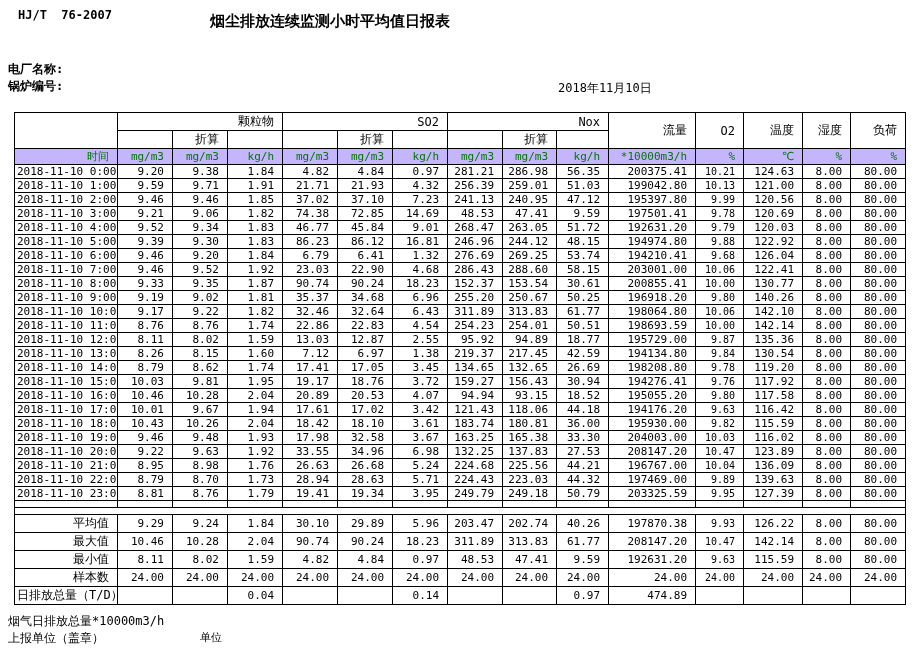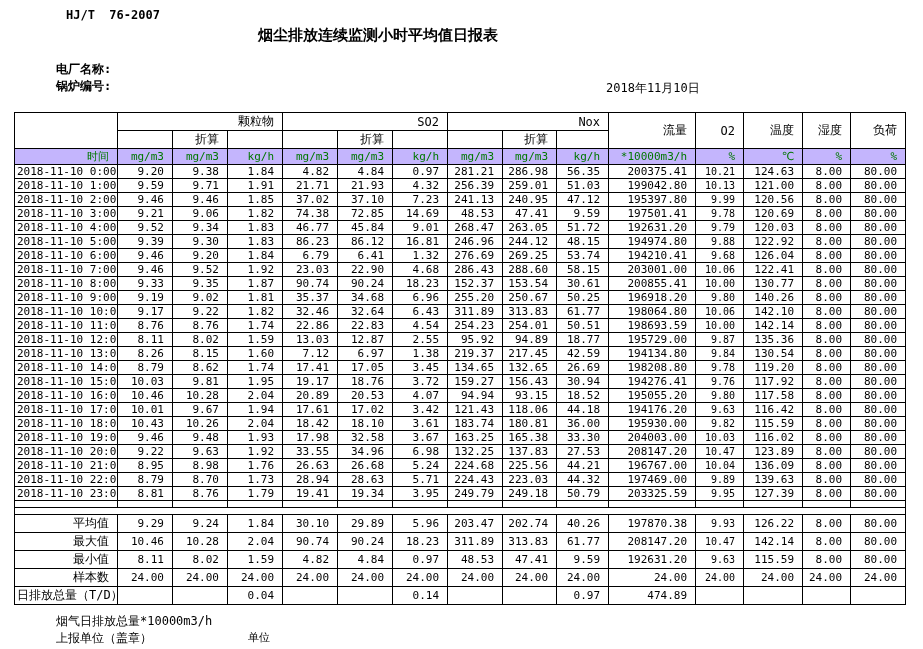--- a/index.html
+++ b/index.html
@@ -1,23 +1,23 @@
 <!DOCTYPE html>
 <html><head>
 <meta charset="utf-8">
 <style>
   html,body{margin:0;padding:0;}
   body{
     width:923px;height:649px;position:relative;background:#ffffff;
     font-family:"DejaVu Sans Mono","DejaVu Sans",monospace;
     color:#000;overflow:hidden;
   }
-  .abs{position:absolute;white-space:pre;margin-left:48px;}
+  .abs{position:absolute;white-space:pre;}
   .standard{left:18px;top:8px;font-size:12px;font-weight:bold;}
-  .title{left:0;top:26px;width:660px;text-align:center;font-size:15px;font-weight:bold;}
+  .title{left:0;top:12px;width:660px;text-align:center;font-size:15px;font-weight:bold;}
   .plant{left:8px;top:61px;font-size:12px;font-weight:bold;}
   .boiler{left:8px;top:78px;font-size:12px;font-weight:bold;}
   .date{left:558px;top:80px;font-size:12px;}
   .ftr1{left:8px;top:613px;font-size:12px;}
   .ftr2{left:8px;top:630px;font-size:12px;}
   .ftr3{left:200px;top:630px;font-size:11px;}
 
   table.report{
     position:absolute;left:14px;top:112px;width:891px;
     border-collapse:collapse;table-layout:fixed;font-size:11px;

